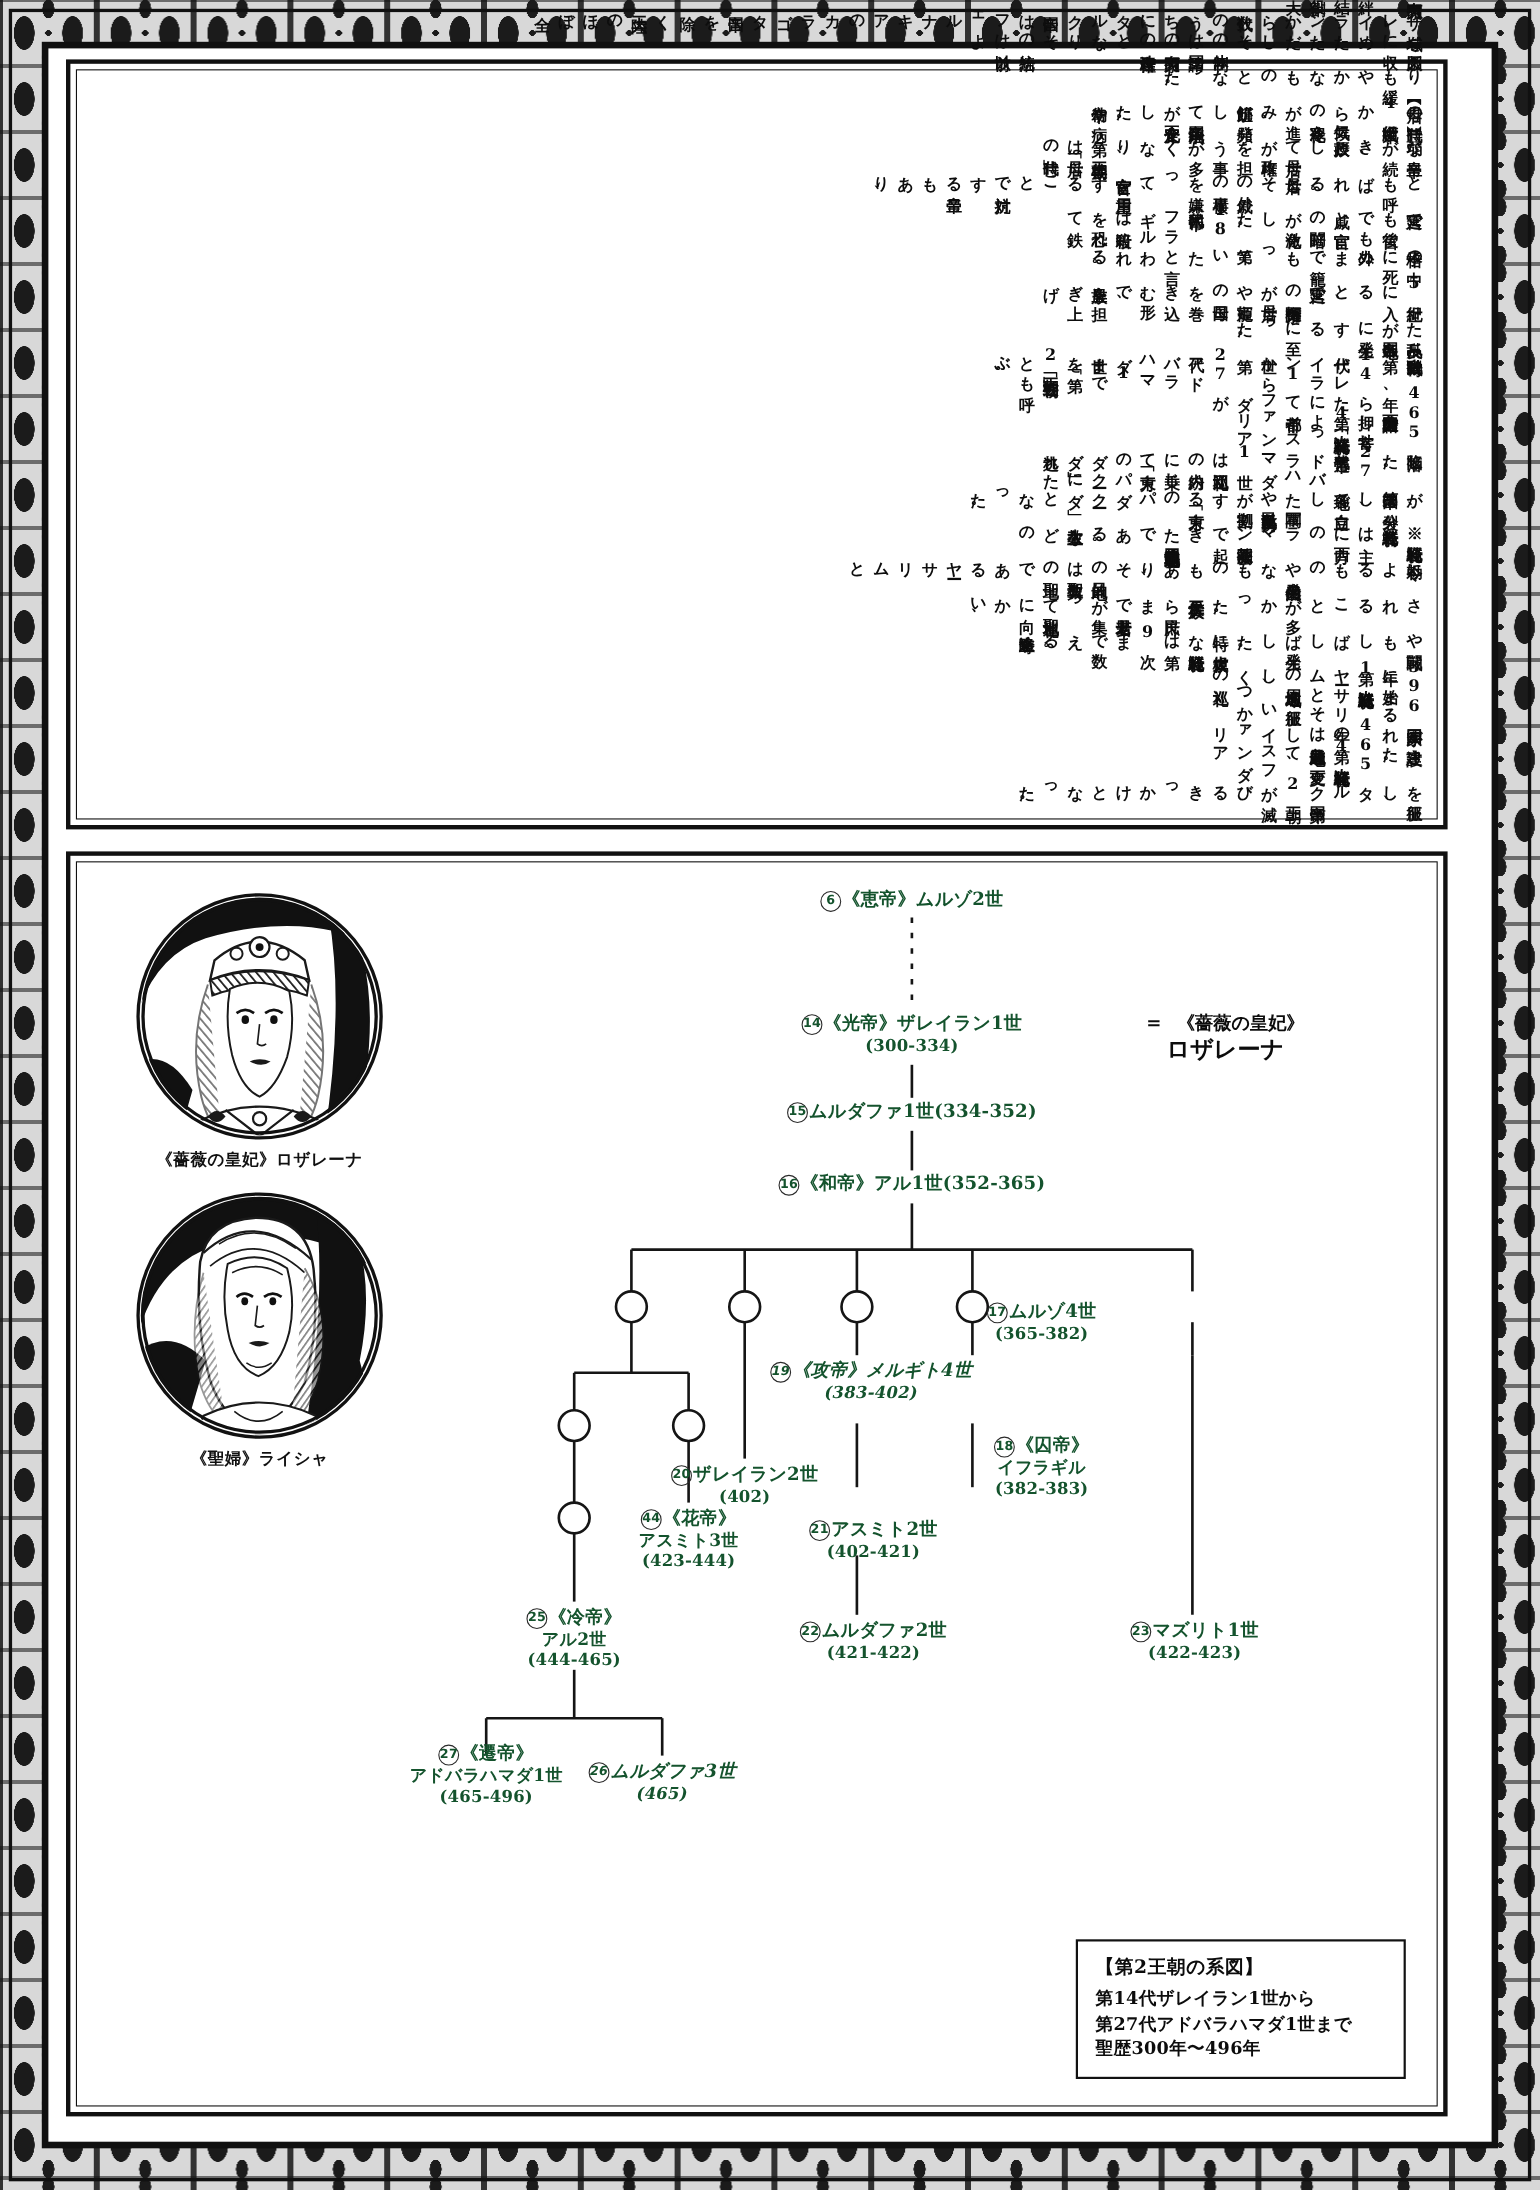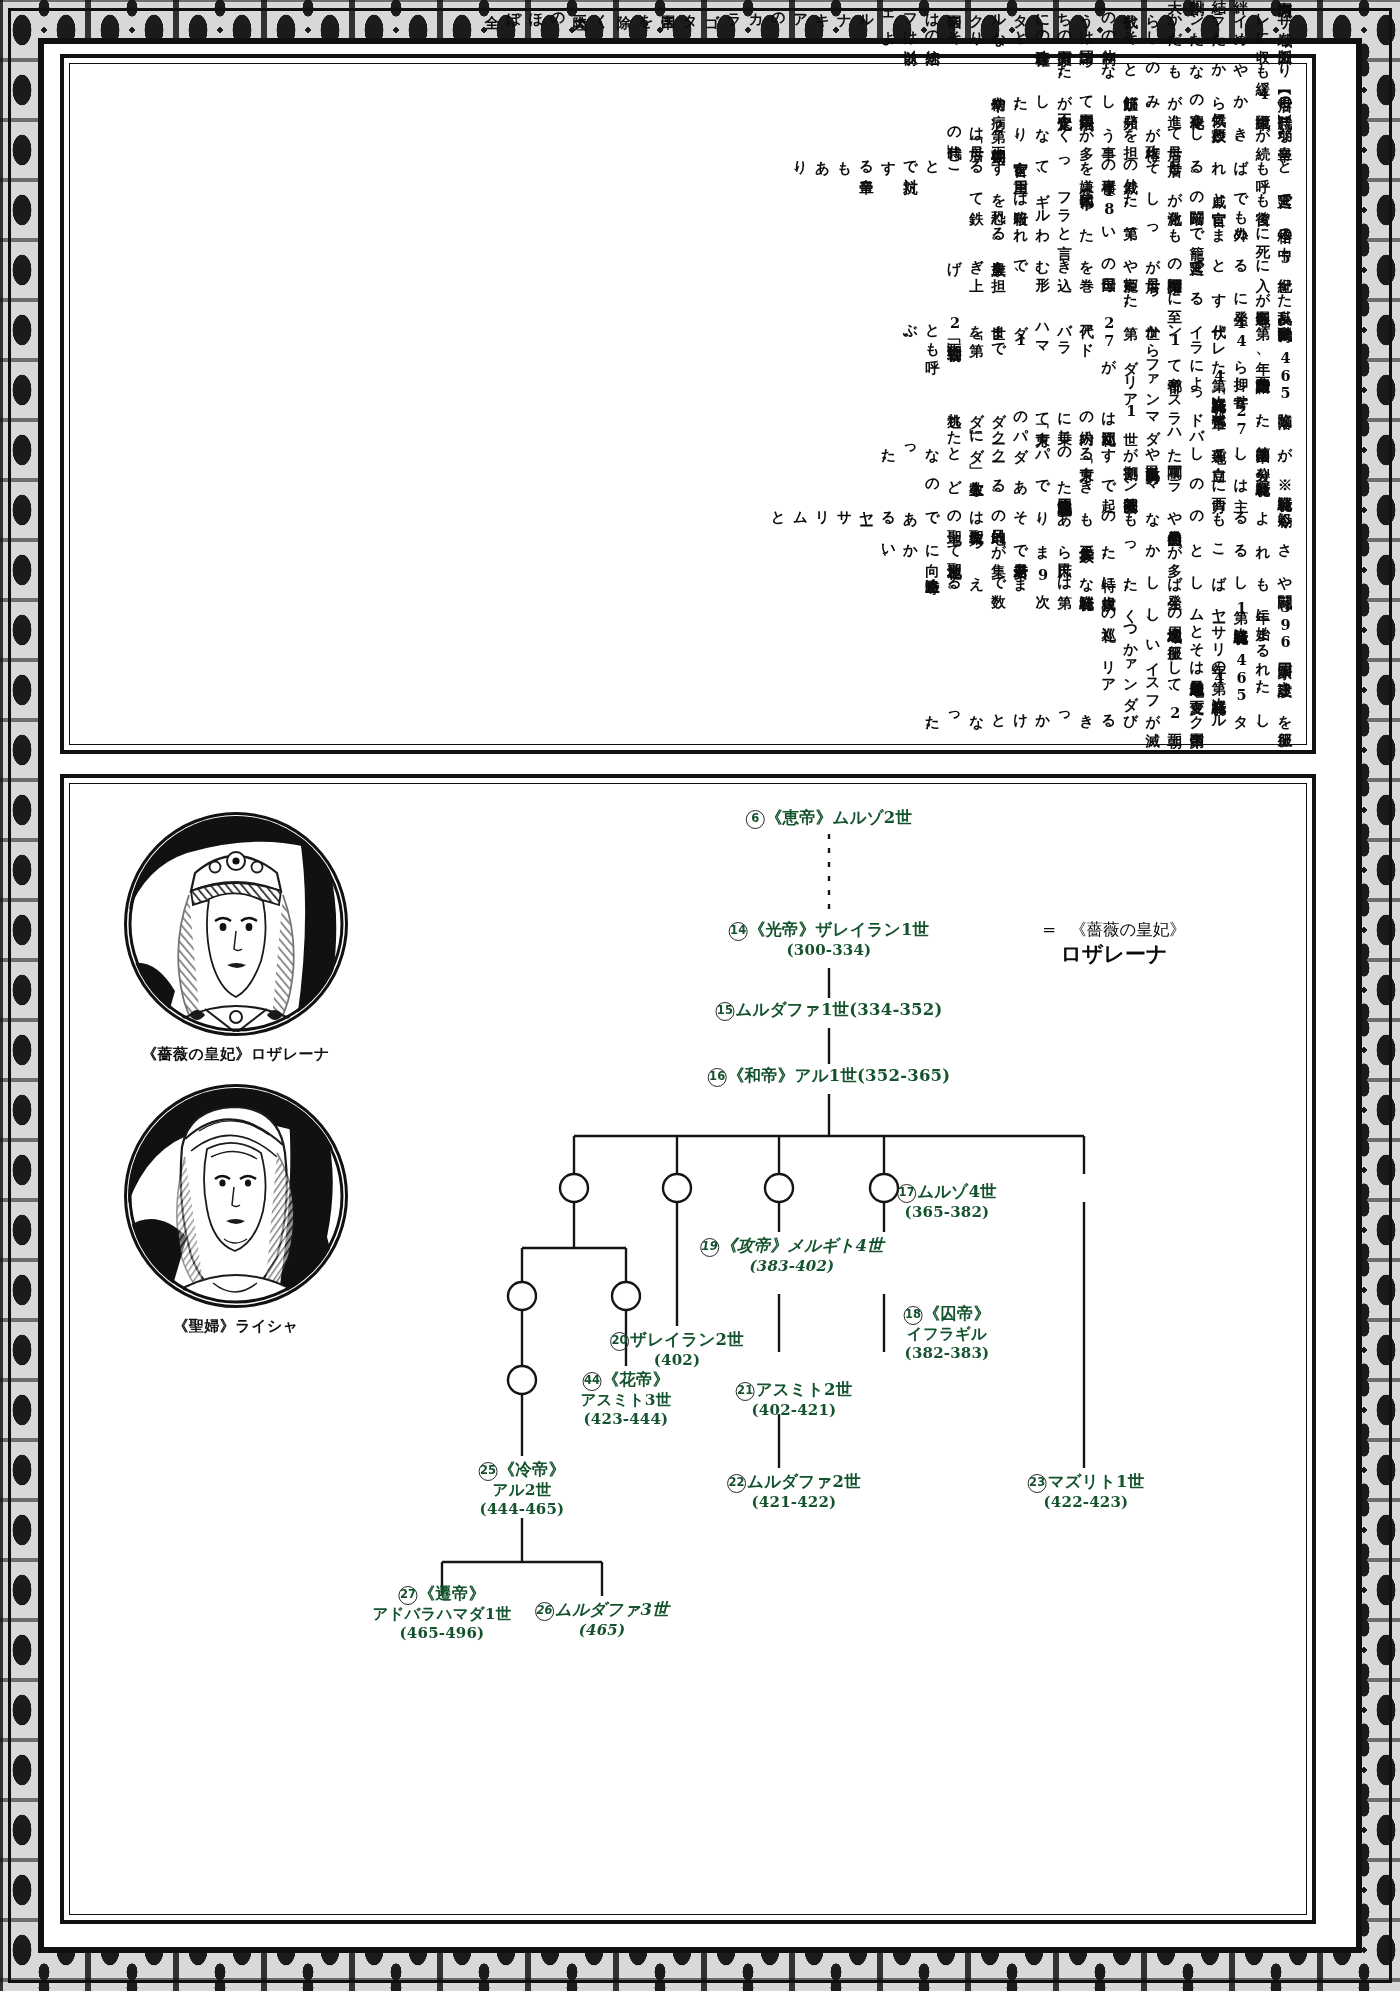--- a/index.html
+++ b/index.html
@@ -149,21 +149,21 @@
     font-size:11.5px;font-weight:700;
     text-align:center;vertical-align:1px;margin-right:1px;
     font-family:"DejaVu Sans","Liberation Sans",sans-serif;
   }
   .consort{
     position:absolute;text-align:center;
     font-family:"DejaVu Serif","Liberation Serif",serif;
     color:#0c0c0c;line-height:1.25;white-space:nowrap;
     transform:translateX(-50%);
   }
-  .consort .t1{font-weight:400;font-size:16.5px;text-align:center;}
+  .consort .t1{font-weight:700;font-size:16.5px;text-align:center;}
   .consort .t2{font-weight:700;font-size:21px;}
 
   
   .legend-box{
     position:absolute;
     right:34px;bottom:30px;
     width:300px;
     border:2.5px solid #111;
     background:#fff;
     padding:12px 14px 14px 16px;
@@ -460,16 +460,22 @@
           <div class="yr">(465)</div>
         </div>
 
         <div class="node" style="left:68px;top:788px;">
           <div class="nm"><span class="num">27</span><span>《遷帝》</span></div>
           <div class="nm sm">アドバラハマダ1世</div>
           <div class="yr">(465-496)</div>
         </div>
       </div>
 
+      <div class="legend-box">
+        <div class="lg-title">【第2王朝の系図】</div>
+        <div class="lg-line">第14代ザレイラン1世から</div>
+        <div class="lg-line">第27代アドバラハマダ1世まで</div>
+        <div class="lg-line">聖歴300年〜496年</div>
+      </div>
 
     </div>
   </div>
 </div>
 
 </body></html>

